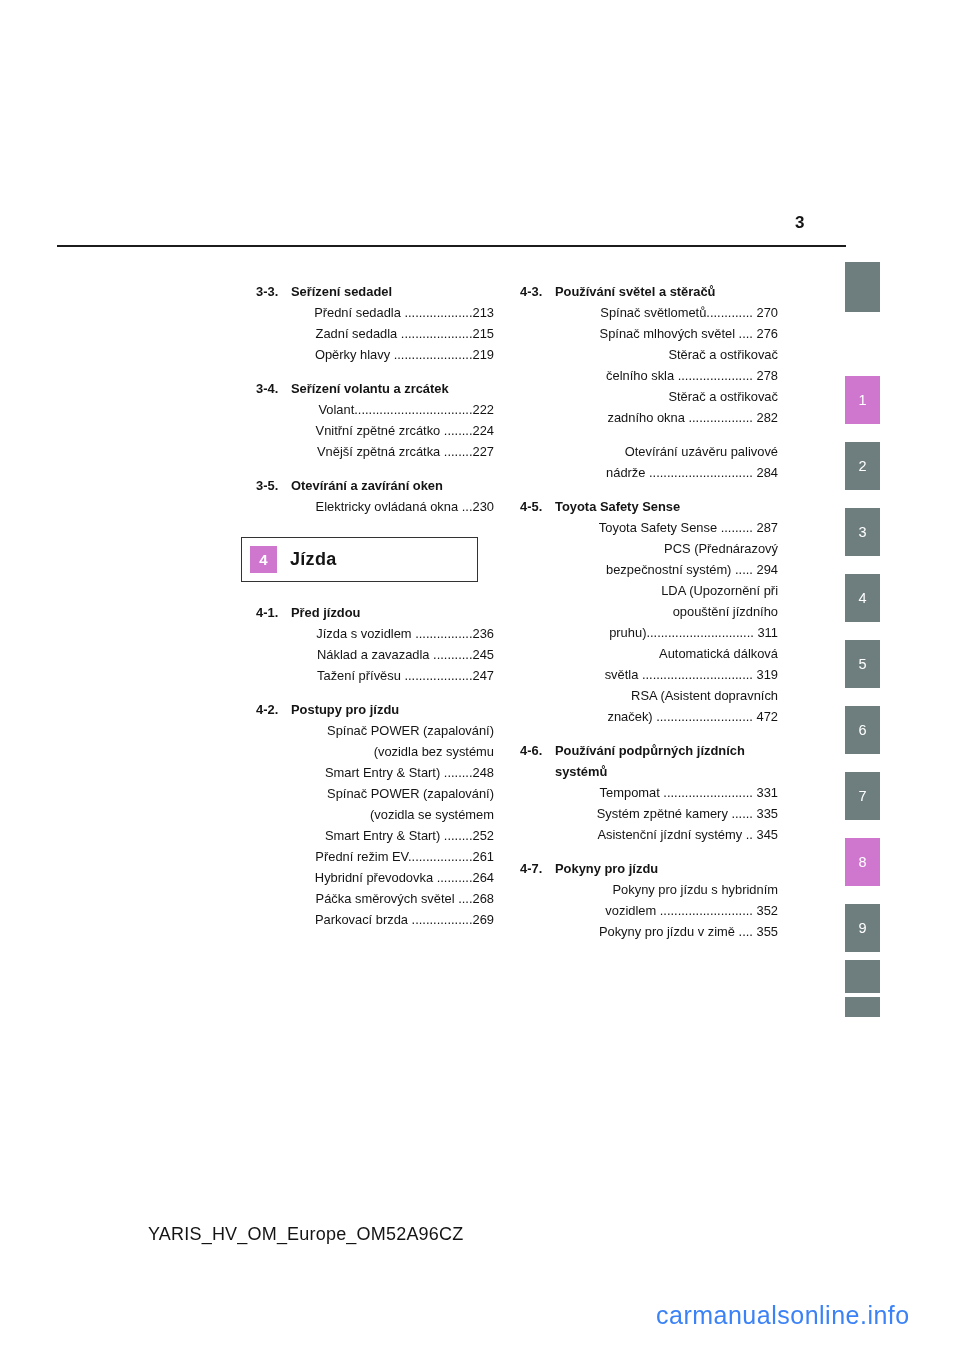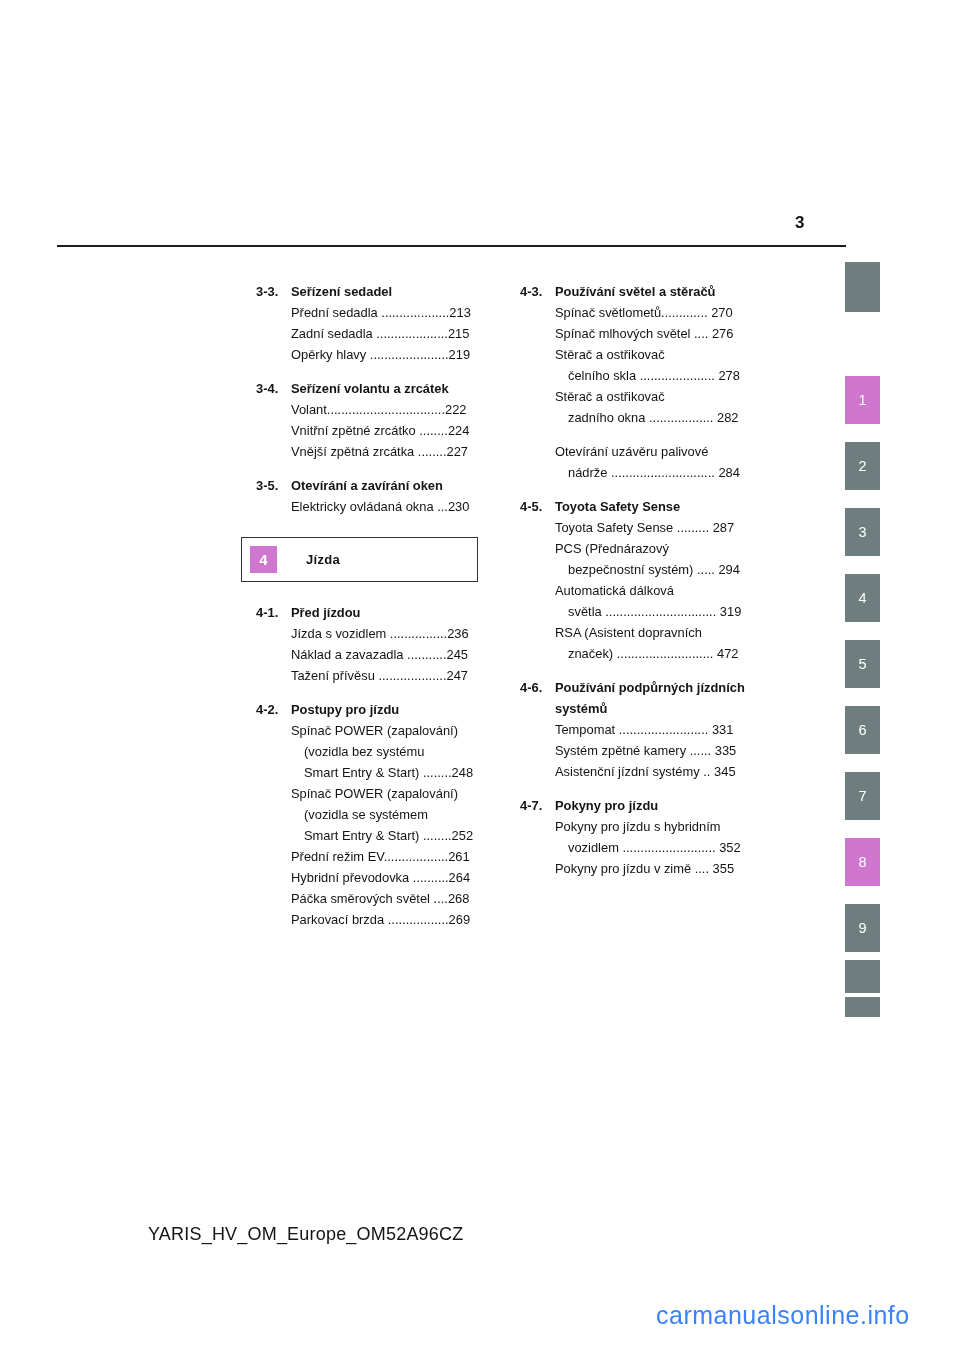--- a/index.html
+++ b/index.html
@@ -34,41 +34,41 @@
     display:flex;
     font-weight:bold; font-size:12.9px; line-height:21px;
   }
   .sec-num { flex:0 0 35px; width:35px; }
   .sec-title { white-space:pre-line; }
 
   .entry {
     margin-left:35px;
     font-size:12.9px; line-height:21px;
     white-space:pre-line;
-    padding-left:13px; text-indent:-13px;
+    padding-left:13px; text-indent:-13px;text-align:right;
   }
 
   
   .divider-box {
     margin:20px 0 20px -15px;
     width:237px; height:45px;
     border:1.5px solid #333333;
     display:flex; align-items:center;
     padding-left:8px;
     background:#ffffff;
   }
   .chap-sq {
     width:27px; height:27px;
     background:#cf76cf; color:#ffffff;
     font-weight:bold; font-size:15px;
     display:flex; align-items:center; justify-content:center;
   }
   .chap-label {
-    margin-left:29px;
-    font-weight:bold; font-size:13px; letter-spacing:0.3px;
+    margin-left:13px;
+    font-weight:bold; font-size:18px; letter-spacing:0.3px;
   }
 
   
   .tabstrip {
     position:absolute; left:845px; top:0;
     width:35px; height:100%;
   }
   .tab {
     position:absolute; left:0; width:35px; height:48px;
     background:#6e7e7e; color:#ffffff;
@@ -184,20 +184,23 @@
   </div>
 
   <div class="section">
     <div class="sec-h">
       <span class="sec-num">4-5.</span>
       <span class="sec-title">Toyota Safety Sense</span>
     </div>
     <div class="entry">Toyota Safety Sense ......... 287</div>
     <div class="entry">PCS (Přednárazový
 bezpečnostní systém) ..... 294</div>
+    <div class="entry">LDA (Upozornění při
+opouštění jízdního
+pruhu).............................. 311</div>
     <div class="entry">Automatická dálková
 světla ............................... 319</div>
     <div class="entry">RSA (Asistent dopravních
 značek) ........................... 472</div>
   </div>
 
   <div class="section">
     <div class="sec-h">
       <span class="sec-num">4-6.</span>
       <span class="sec-title">Používání podpůrných jízdních

